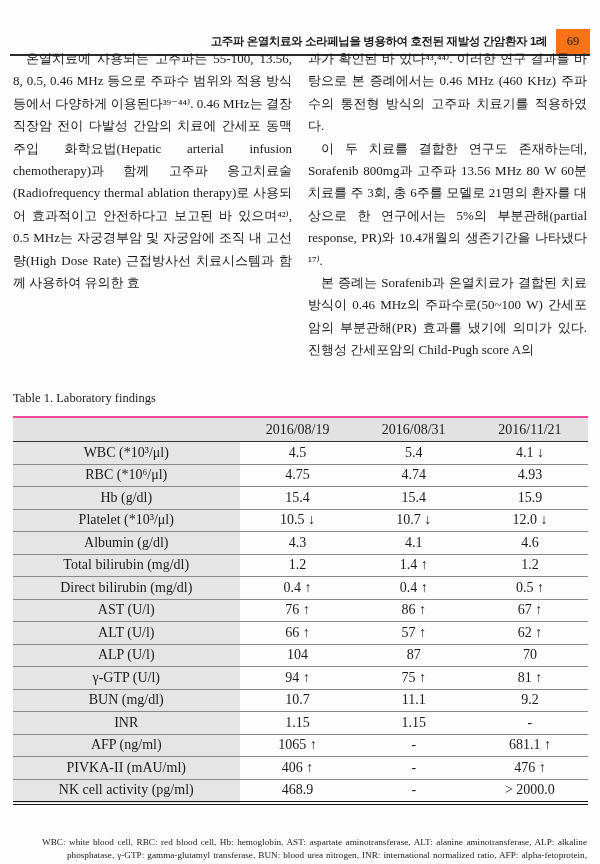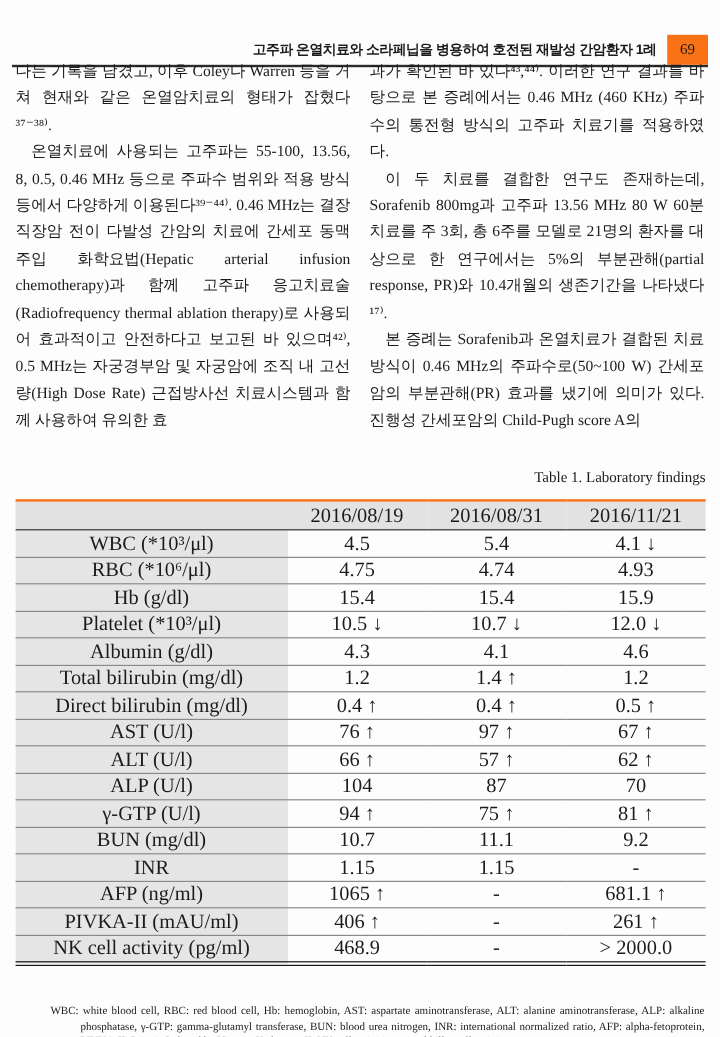--- a/index.html
+++ b/index.html
@@ -34,25 +34,25 @@
   }
   .col{
     width:279px;font-size:13px;line-height:22.4px;
     text-align:justify;
   }
   .col p{margin:0;}
   .col p.indent{text-indent:13px;}
 
   
   .table-area{position:absolute;top:391px;left:13px;width:575px;}
-  .table-title{font-size:12.5px;margin:0 0 10px 0;text-align:right;}
+  .table-title{font-size:12.5px;margin:0 0 10px 0;}
   table.lab{
     width:100%;border-collapse:collapse;
-    border-top:2px solid #f97316;border-bottom:4px double #151515;
-    font-size:17px;table-layout:fixed;
+    border-top:2px solid #ec4899;border-bottom:4px double #151515;
+    font-size:14px;table-layout:fixed;
   }
   table.lab thead th{
     background:#e2e2e2;height:23px;font-weight:normal;
     border-bottom:1px solid #333;text-align:center;padding:0 4px;
   }
   table.lab thead th.lab-col{width:38%;}
   table.lab tbody th{
     background:#e5e5e5;font-weight:normal;
   }
   table.lab tbody th,table.lab tbody td{
@@ -74,21 +74,20 @@
 
 <div class="page">
 
   <div class="pagehead">
     <span class="head-title">고주파 온열치료와 소라페닙을 병용하여 호전된 재발성 간암환자 1례</span>
     <span class="page-num">69</span>
   </div>
 
   <div class="columns">
     <div class="col">
-      <p>다는 기록을 남겼고, 이후 Coley나 Warren 등을 거쳐 현재와 같은 온열암치료의 형태가 잡혔다³⁷⁻³⁸⁾.</p>
       <p class="indent">온열치료에 사용되는 고주파는 55-100, 13.56, 8, 0.5,  0.46 MHz 등으로 주파수 범위와 적용 방식 등에서 다양하게 이용된다³⁹⁻⁴⁴⁾. 0.46 MHz는 결장직장암 전이 다발성 간암의 치료에 간세포 동맥 주입 화학요법(Hepatic arterial infusion chemotherapy)과 함께 고주파 응고치료술(Radiofrequency thermal ablation therapy)로 사용되어 효과적이고 안전하다고 보고된 바 있으며⁴²⁾, 0.5 MHz는 자궁경부암 및 자궁암에 조직 내 고선량(High Dose Rate) 근접방사선 치료시스템과 함께 사용하여 유의한 효</p>
     </div>
     <div class="col">
       <p>과가 확인된 바 있다⁴³,⁴⁴⁾. 이러한 연구 결과를 바탕으로 본 증례에서는 0.46 MHz (460 KHz) 주파수의 통전형 방식의 고주파 치료기를 적용하였다.</p>
       <p class="indent">이 두 치료를 결합한 연구도 존재하는데, Sorafenib 800mg과 고주파 13.56 MHz 80 W 60분 치료를 주 3회, 총 6주를 모델로 21명의 환자를 대상으로 한 연구에서는 5%의 부분관해(partial response, PR)와 10.4개월의 생존기간을 나타냈다¹⁷⁾.</p>
       <p class="indent">본 증례는 Sorafenib과 온열치료가 결합된 치료방식이 0.46 MHz의 주파수로(50~100 W) 간세포암의 부분관해(PR) 효과를 냈기에 의미가 있다. 진행성 간세포암의 Child-Pugh score A의</p>
     </div>
   </div>
 
   <div class="table-area">
@@ -141,21 +140,21 @@
         </tr>
         <tr>
           <th>Direct bilirubin (mg/dl)</th>
           <td>0.4 ↑</td>
           <td>0.4 ↑</td>
           <td>0.5 ↑</td>
         </tr>
         <tr>
           <th>AST (U/l)</th>
           <td>76 ↑</td>
-          <td>97 ↑</td>
+          <td>86 ↑</td>
           <td>67 ↑</td>
         </tr>
         <tr>
           <th>ALT (U/l)</th>
           <td>66 ↑</td>
           <td>57 ↑</td>
           <td>62 ↑</td>
         </tr>
         <tr>
           <th>ALP (U/l)</th>
@@ -184,21 +183,21 @@
         <tr>
           <th>AFP (ng/ml)</th>
           <td>1065 ↑</td>
           <td>-</td>
           <td>681.1 ↑</td>
         </tr>
         <tr>
           <th>PIVKA-II (mAU/ml)</th>
           <td>406 ↑</td>
           <td>-</td>
-          <td>261 ↑</td>
+          <td>476 ↑</td>
         </tr>
         <tr>
           <th>NK cell activity (pg/ml)</th>
           <td>468.9</td>
           <td>-</td>
           <td>&gt; 2000.0</td>
         </tr>
       </tbody>
     </table>
   </div>

